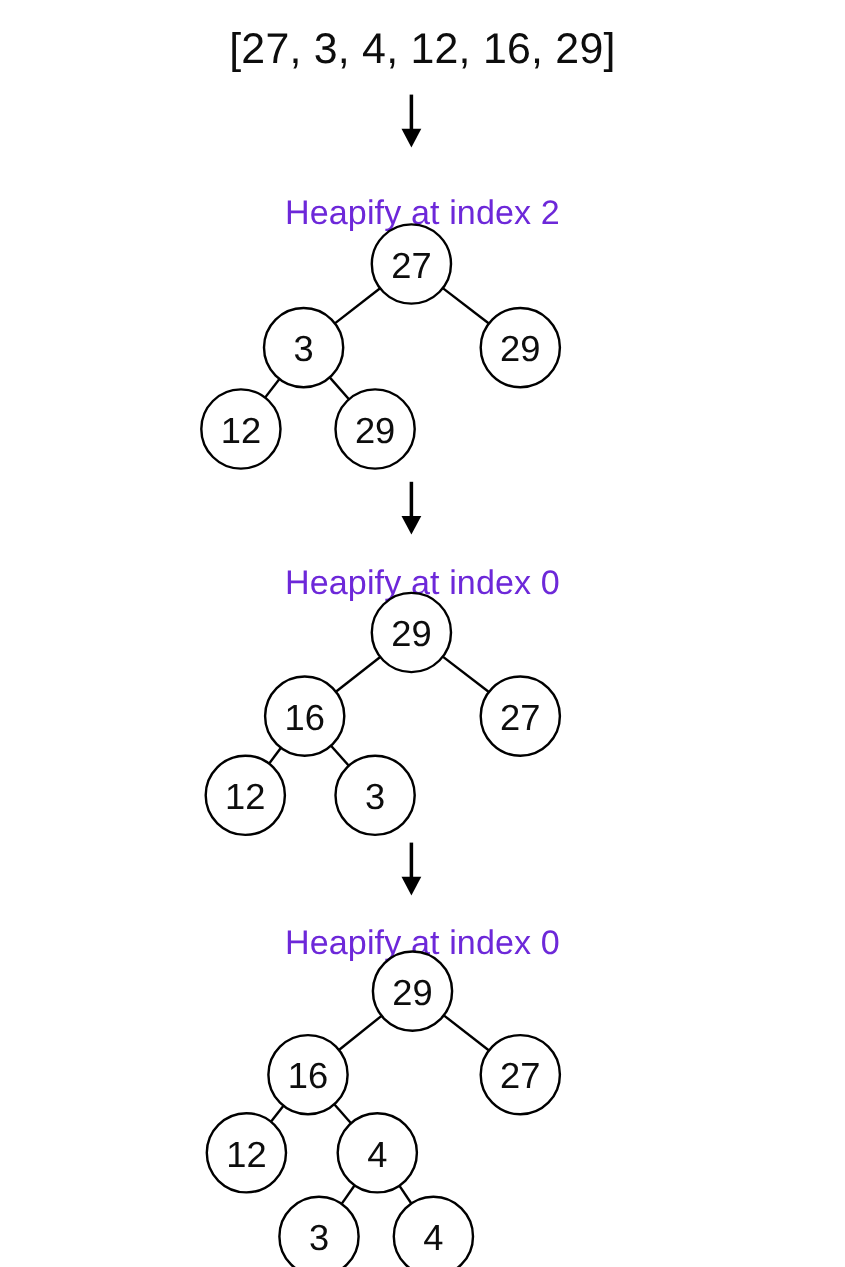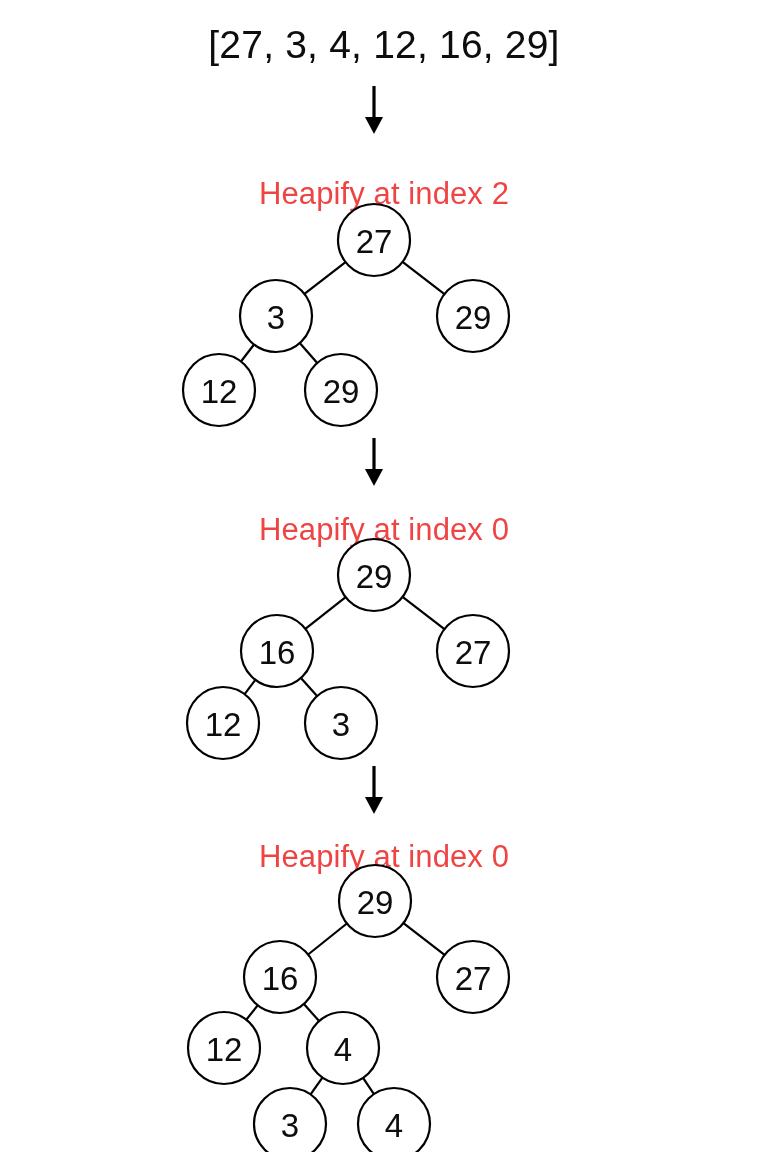--- a/index.html
+++ b/index.html
@@ -32,21 +32,21 @@
     white-space: nowrap;
   }
   .step-label {
     position: absolute;
     left: 0;
     width: 768px;
     text-align: center;
     font-size: 31px;
     line-height: 1;
     letter-spacing: 0.1px;
-    color: #ef4444;
+    color: #6d28d9;
     white-space: nowrap;
   }
   .svg-layer {
     position: absolute;
     left: 0;
     top: 0;
     width: 768px;
     height: 1152px;
     pointer-events: none;
   }

